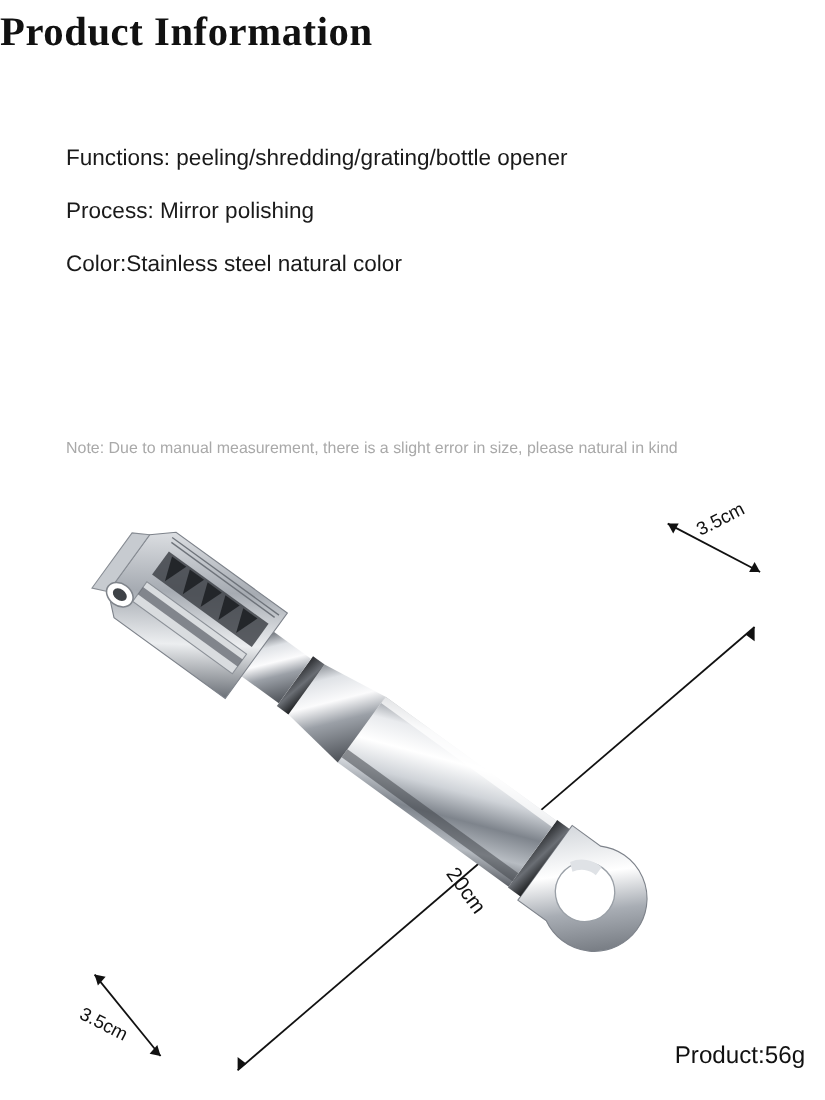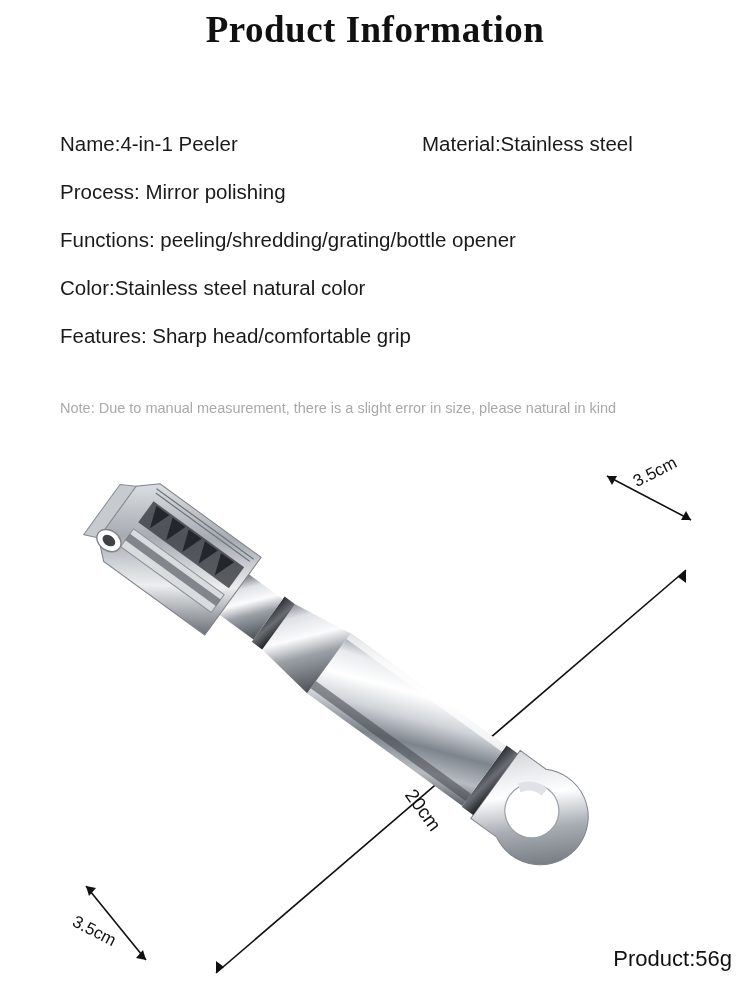--- a/index.html
+++ b/index.html
@@ -14,21 +14,20 @@
     overflow: hidden;
     font-family: "Liberation Sans", sans-serif;
     color: #000;
   }
 
   .page-title {
     position: absolute;
     top: 8px;
     left: 0;
     width: 750px;
-    text-align: center;
     font-family: "Liberation Serif", serif;
     font-weight: bold;
     font-size: 37px;
     letter-spacing: 0.5px;
     color: #111;
   }
 
   .specs {
     position: absolute;
     top: 132px;
@@ -110,40 +109,33 @@
     color: #111;
   }
 </style>
 </head>
 <body>
 
 <div class="page-title">Product Information</div>
 
 <div class="specs">
 
+
   <div class="spec-row">
-    <span class="spec-left">Name:4-in-1 Peeler</span>
-    <span class="spec-right">Material:Stainless steel</span>
+    <span class="spec-left">Functions: peeling/shredding/grating/bottle opener</span>
   </div>
 
   <div class="spec-row">
     <span class="spec-left">Process: Mirror polishing</span>
   </div>
 
   <div class="spec-row">
-    <span class="spec-left">Functions: peeling/shredding/grating/bottle opener</span>
-  </div>
-
-  <div class="spec-row">
     <span class="spec-left">Color:Stainless steel natural color</span>
   </div>
 
-  <div class="spec-row">
-    <span class="spec-left">Features: Sharp head/comfortable grip</span>
-  </div>
 
 </div>
 
 <div class="note">Note: Due to manual measurement, there is a slight error in size, please natural in kind</div>
 
 <div class="product-area">
 
   <svg class="product-svg" width="750" height="560" viewBox="0 0 750 560">
     <defs>
       <linearGradient id="barrelGrad" x1="0" y1="0" x2="1" y2="1">

